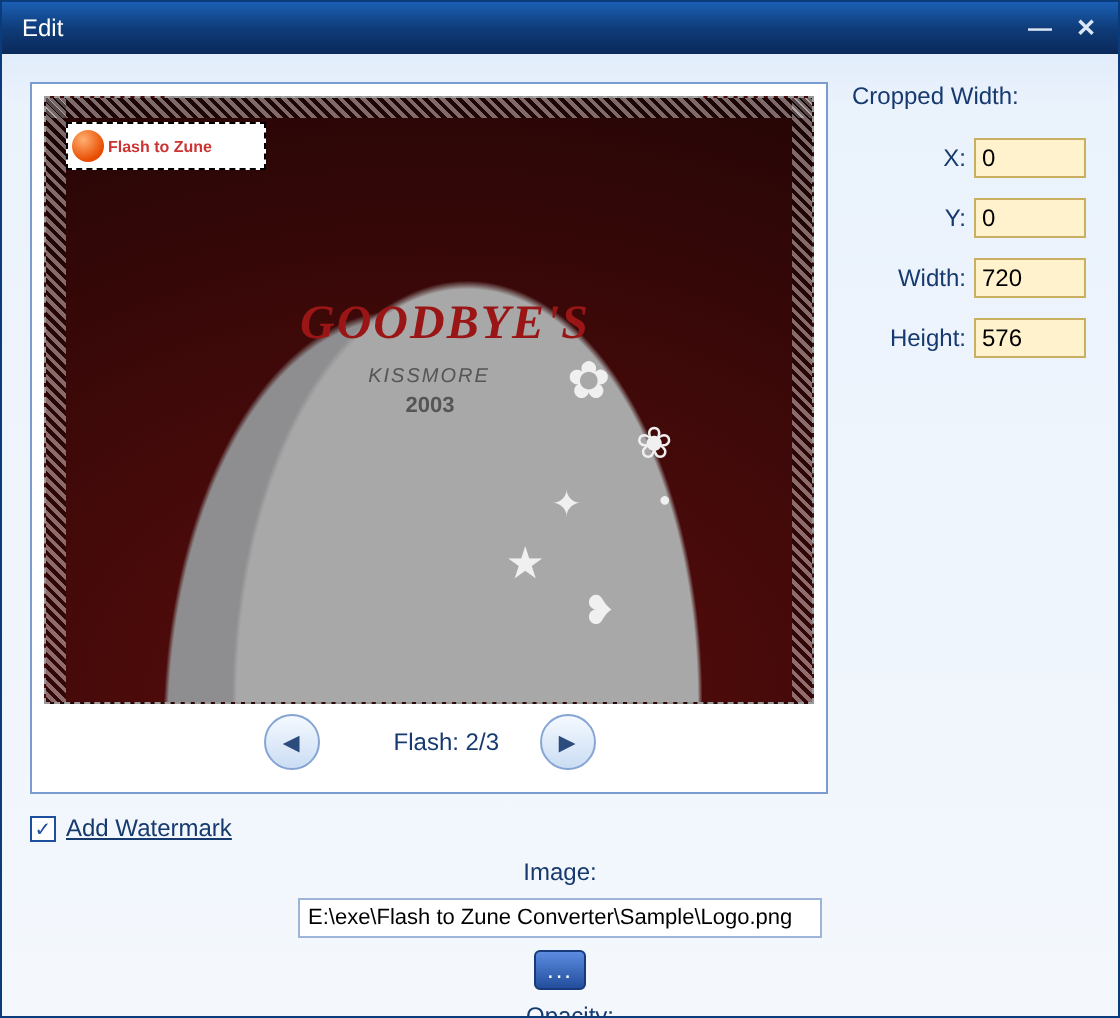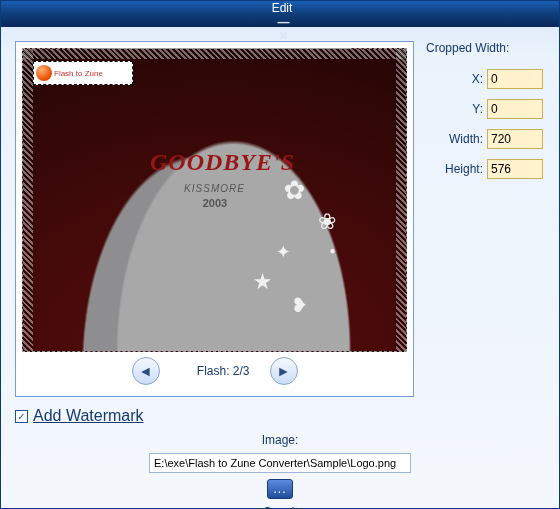--- a/index.html
+++ b/index.html
@@ -8,21 +8,21 @@
     width: 560px; height: 509px;
     background: linear-gradient(to bottom, #d8e6f9 0%, #eaf2fc 10%, #f4f8fd 100%);
     border: 1px solid #0a3b7a;
     position: relative;
   }
   .titlebar {
     height: 26px;
     background: linear-gradient(to bottom, #1a5fb4 0%, #0f3d7a 50%, #0a285a 100%);
     display: flex; align-items: center;
     padding: 0 6px 0 10px;
-    color: #fff; font-size: 12px; flex-direction: column;
+    color: #fff; font-size: 12px;
   }
   .titlebar .title { flex: 1; }
   .titlebar .tbtn {
     width: 20px; height: 16px;
     margin-left: 3px;
     display: flex; align-items: center; justify-content: center;
     color: #dbe6f7; cursor: pointer; font-size: 12px; font-weight: bold;
   }
 
   .content {
@@ -53,21 +53,21 @@
     width:100px; height:24px;
     border:1px dashed #000;
     background:#fff;
     display:flex; align-items:center;
     padding:0 2px; gap:2px;
   }
   .wball {
     width:16px; height:16px; border-radius:50%;
     background: radial-gradient(circle at 35% 30%, #ffb070, #e84b00 70%);
   }
-  .wtext { font-size:8px; color:#c33; line-height:9px; white-space:nowrap; }
+  .wtext { font-size:8px; color:#c33; line-height:9px; white-space:nowrap;font-weight:bold; }
 
   .gb-title {
     position:absolute; top:100px; left:0; right:0;
     text-align:center;
     font-family: "Times New Roman", serif; font-style:italic; font-weight:bold;
     font-size:24px; color:#9a1616; letter-spacing:1px;margin-left:16px;
   }
   .gb-sub {
     position:absolute; top:134px; left:0; right:0; text-align:center;
     font-size:10px; font-style:italic; color:#555; letter-spacing:1px;
@@ -121,22 +121,22 @@
   .fullarea-btn {
     margin: 26px 4px 0 auto;
     width:74px; height:23px;
     display:flex; align-items:center; justify-content:center;
     font-size:12px; color:#fff;
     background: linear-gradient(to bottom, #6aa0e8 0%, #2f6bc0 48%, #1d4f9c 52%, #356fba 100%);
     border:1px solid #0a3b7a; border-radius:4px; cursor:pointer;
   }
 
   .watermark-row {
-    display:flex; align-items:center; gap:5px;
-    font-size:16px; color:#163a6e;
+    display:flex; align-items:flex-end; gap:5px;
+    font-size:12px; color:#163a6e;
     margin-top:10px;
   }
   .checkbox {
     width:13px; height:13px; border:1px solid #1c4f9c; background:#fff;
     display:flex; align-items:center; justify-content:center;
     font-size:10px; color:#1c4f9c;
   }
   .checkbox.checked::after { content:"✓"; }
   .underline { text-decoration: underline; }
 

